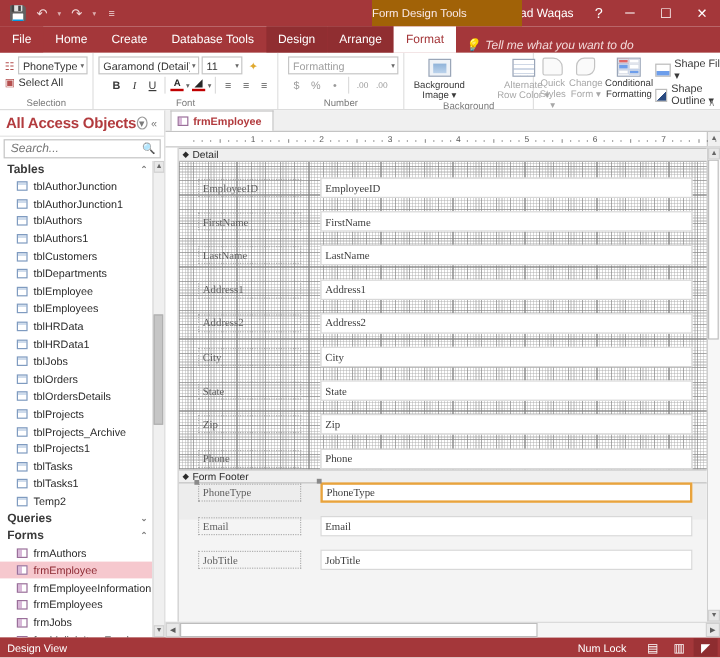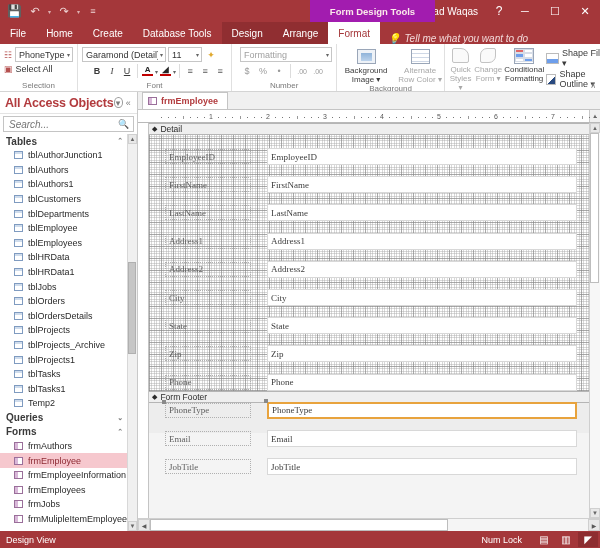--- a/index.html
+++ b/index.html
@@ -22,21 +22,21 @@
   .qat { display:flex; align-items:center; padding-left:6px; gap:2px; }
   .qat-btn { width:18px; height:18px; display:flex; align-items:center; justify-content:center;
              font-size:11px; color:#f0d8d8; }
   .qat-btn.save { color:#ffffff; font-size:12px; }
   .qat-sep { opacity:.75; }
   .title-text {
     font-size:10px; color:#f6e6e6; margin-left:12px; white-space:nowrap;
   }
   .ctx-tab-band {
     position:absolute; left:310px; top:0; width:125px; height:22px;
-    background:#a21caf; display:flex; align-items:center; justify-content:center;font-weight:bold;
+    background:#a16207; display:flex; align-items:center; justify-content:flex-start;
   }
   .ctx-tab-band span { font-size:9.5px; color:#fbeaea; }
   .user-area {
     margin-left:auto; display:flex; align-items:center; gap:0px; padding-right:0px;
   }
   .user-name { font-size:10px; color:#ffffff; margin-right:10px; white-space:nowrap; }
   .win-btn { width:30px; height:22px; display:flex; align-items:center; justify-content:center;
              font-size:11px; color:#ffffff; }
   .win-btn.help { width:22px; font-size:12px; }
 
@@ -99,21 +99,21 @@
 
   
   .grp-number { width:112px; }
   .num-rows { display:flex; flex-direction:column; gap:2px; width:100%; }
   .num-row2 { display:flex; align-items:center; gap:2px; padding-left:4px; }
   .nbtn { width:14px; height:14px; display:flex; align-items:center; justify-content:center;
           font-size:9px; color:#9a9a9a; }
 
   
   .grp-bg { width:108px; }
-  .bg-items { display:flex; gap:4px; padding-top:1px; }
+  .bg-items { display:flex; gap:20px; padding-top:1px; }
   .bigbtn { width:50px; display:flex; flex-direction:column; align-items:center; gap:1px; }
   .bigbtn .ic { height:17px; display:flex; align-items:center; justify-content:center; }
   .bigbtn .lb { font-size:8px; text-align:center; line-height:9px; color:#3a3a3a; }
   .bigbtn.dis .lb { color:#a8a8a8; }
 
   
   .grp-cf { width:163px; }
   .cf-wrap { display:flex; gap:2px; }
   .cf-right { display:flex; flex-direction:column; gap:1px; padding-top:1px; }
   .cf-item { display:flex; align-items:center; gap:3px; font-size:9px; color:#3a3a3a; }
@@ -441,20 +441,24 @@
         <input placeholder="Search..." style="">
         <span class="mag">🔍</span>
       </div>
       <div class="nav-list">
         <div class="nav-scroll">
 
           <div class="grp-head">
             <span>Tables</span>
             <span class="chev">⌃</span>
           </div>
+          <div class="nav-item">
+              <span class="tbl-ic"></span>
+              <span class="lbl">tblAuthorJunction</span>
+            </div>
           <div class="nav-item">
               <span class="tbl-ic"></span>
               <span class="lbl">tblAuthorJunction1</span>
             </div>
           <div class="nav-item">
               <span class="tbl-ic"></span>
               <span class="lbl">tblAuthors</span>
             </div>
           <div class="nav-item">
               <span class="tbl-ic"></span>

